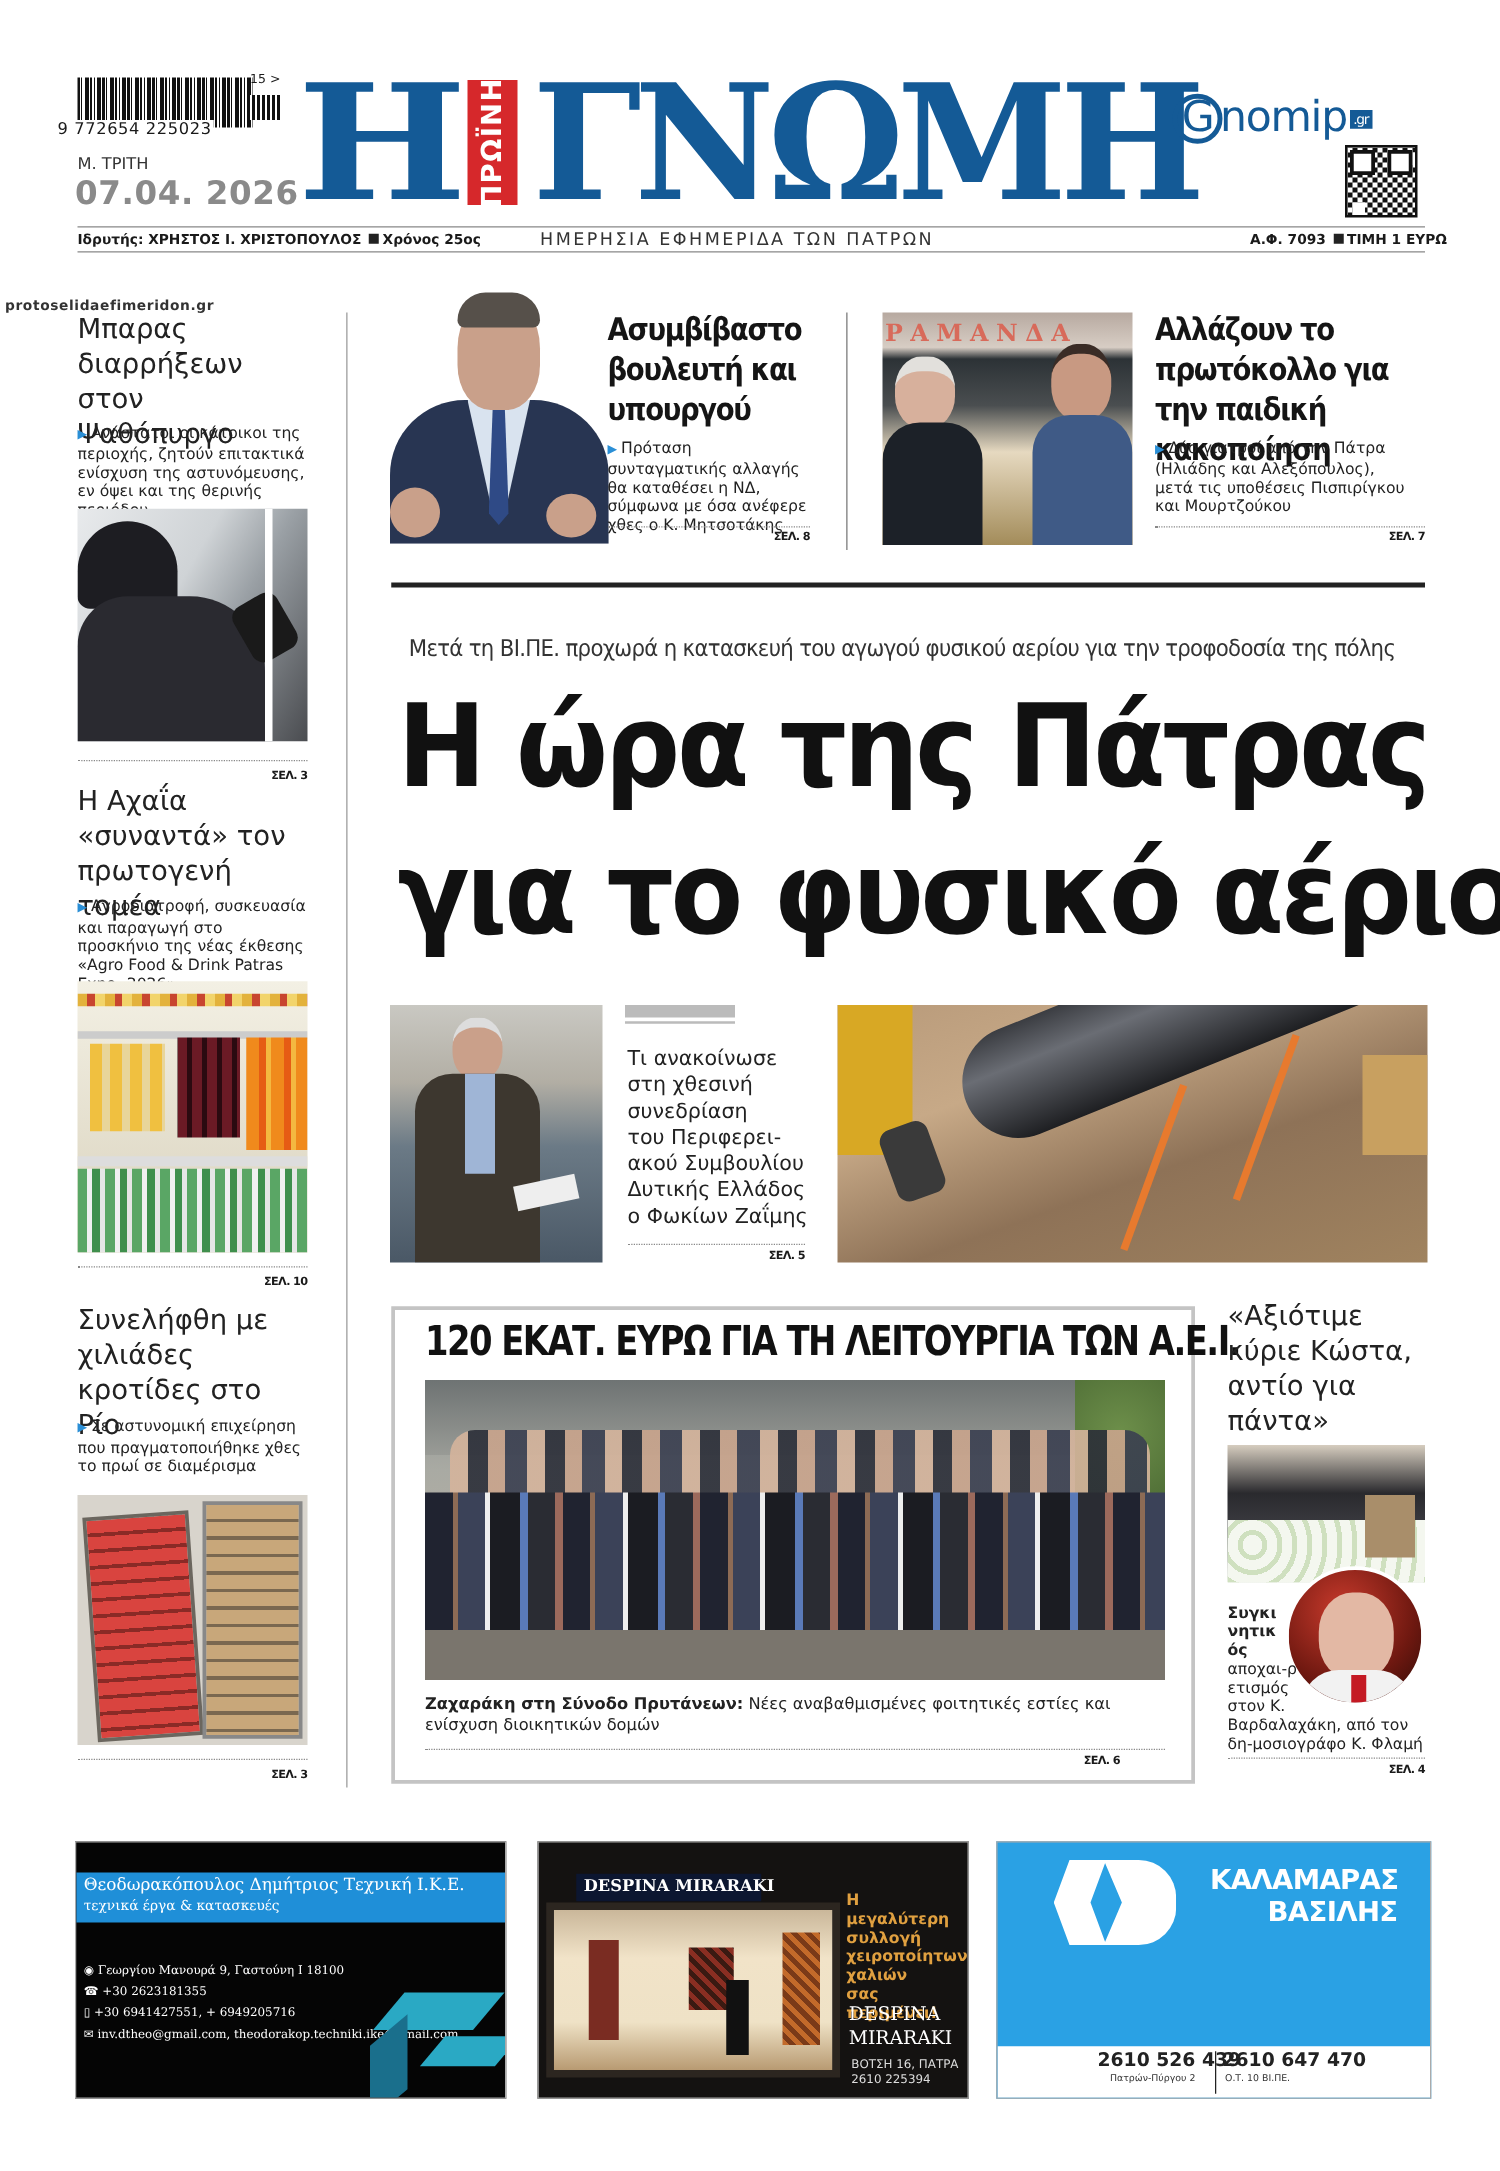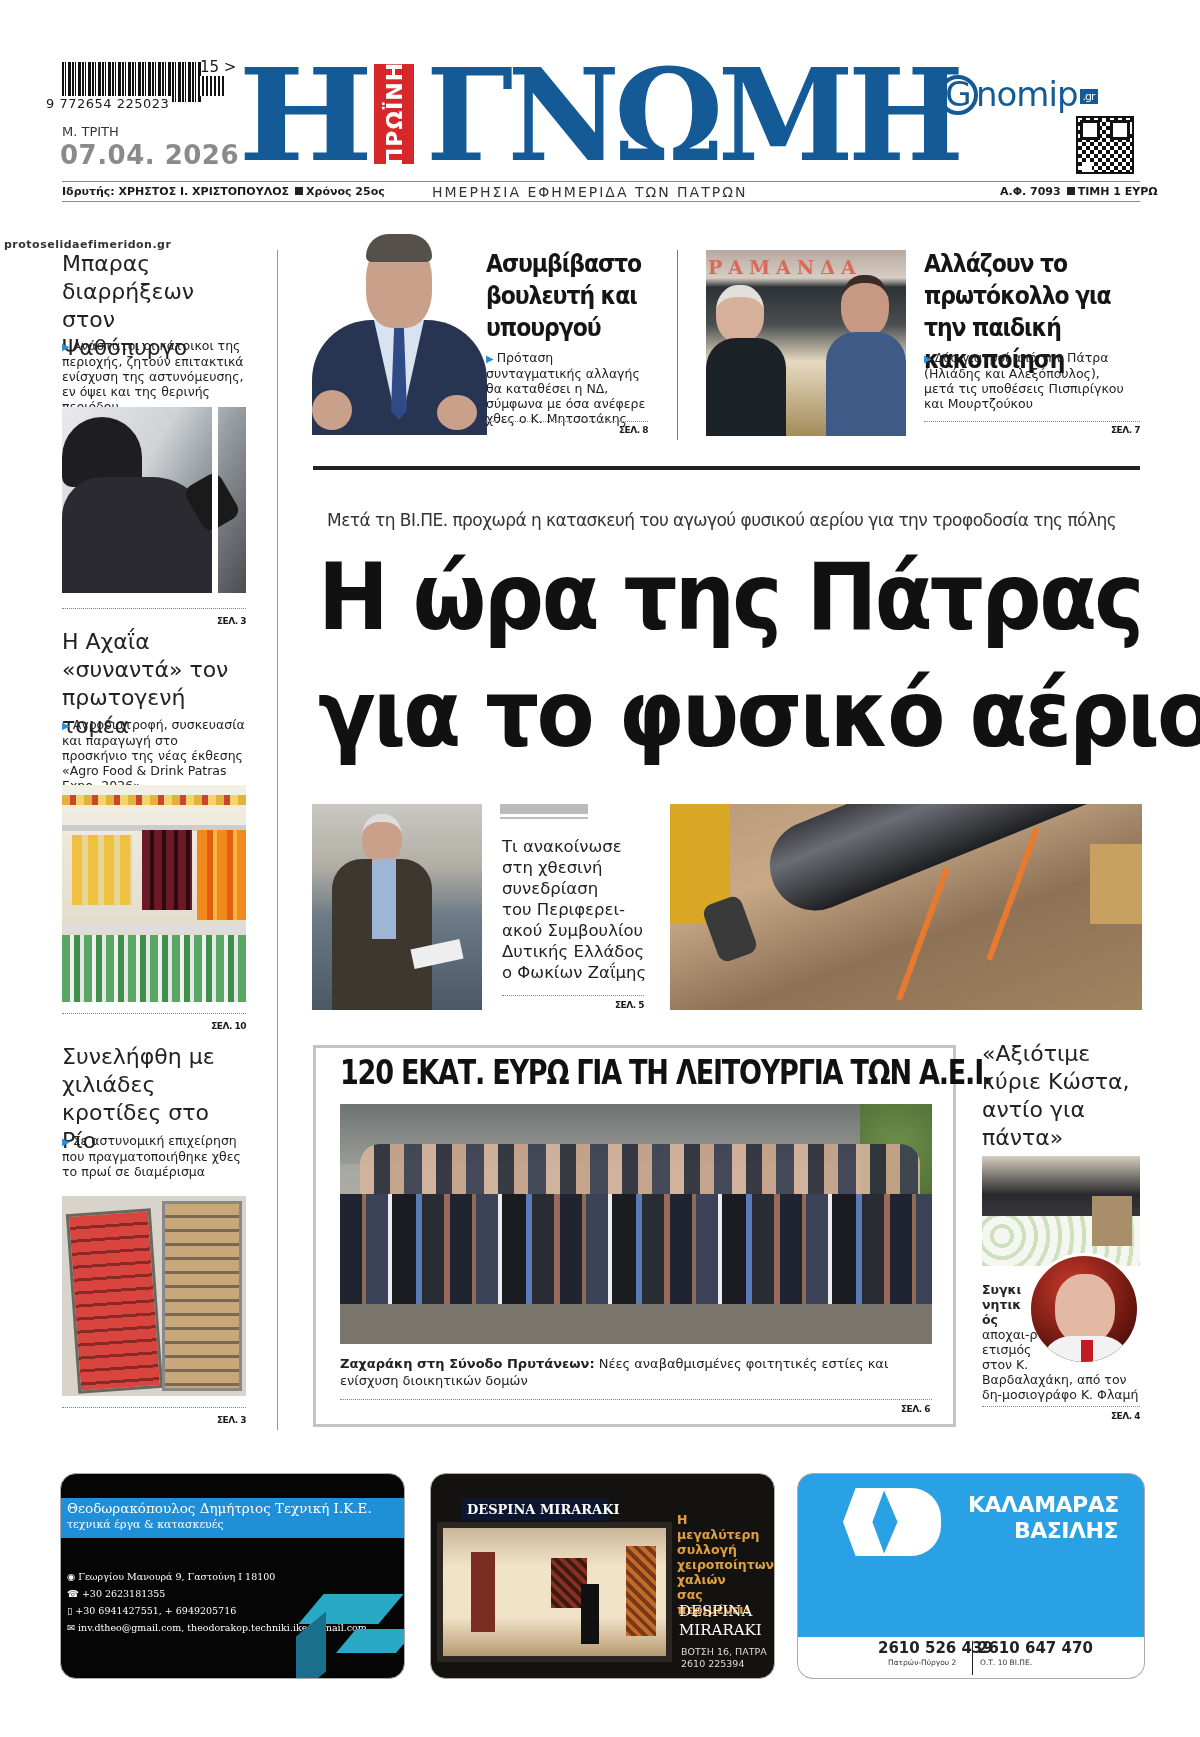--- a/index.html
+++ b/index.html
@@ -6,21 +6,21 @@
   html, body { width: 1200px; height: 1737px; background: #ffffff; overflow: hidden; }
   body { position: relative; font-family: "DejaVu Sans", sans-serif; color: #1a1a1a; }
   .abs { position: absolute; }
 
   
   .barcode { left: 62px; top: 62px; width: 140px; height: 40px;
     background: repeating-linear-gradient(90deg, #111 0 2px, #fff 2px 3px, #111 3px 4px, #fff 4px 6px, #111 6px 9px, #fff 9px 10px); }
   .barcode-num { left: 44px; top: 96px; font-size: 13px; letter-spacing: 0.5px; background:#fff; padding: 0 2px; font-family: "DejaVu Sans", sans-serif; }
   .barcode2 { left: 198px; top: 76px; width: 26px; height: 20px;
     background: repeating-linear-gradient(90deg, #111 0 2px, #fff 2px 4px); }
-  .issue-code { left: 200px; top: 58px; font-size: 15px; }
+  .issue-code { left: 200px; top: 58px; font-size: 10px; }
   .weekday { left: 62px; top: 124px; font-size: 13px; color: #333; }
   .date { left: 60px; top: 140px; font-size: 26px; font-weight: bold; color: #8a8a8a; letter-spacing: 0.5px; }
 
   .logo-h { left: 238px; top: 56px; font-family: "DejaVu Serif", serif; font-weight: bold; font-size: 128px; line-height: 118px; color: #145a96; transform: scaleX(1.12); transform-origin: left top; }
   .proini { left: 374px; top: 64px; width: 40px; height: 100px; background: #d6282b; }
   .proini span { position: absolute; left: 50%; top: 50%; transform: translate(-50%,-50%) rotate(-90deg); color: #fff; font-weight: bold; font-size: 22px; white-space: nowrap; letter-spacing: 1px; }
   .logo-gnomi { left: 426px; top: 56px; font-family: "DejaVu Serif", serif; font-weight: bold; font-size: 128px; line-height: 118px; color: #145a96; transform: scaleX(0.96); transform-origin: left top; letter-spacing: -6px; }
   .gnomip { left: 938px; top: 74px; font-family: "DejaVu Sans", sans-serif; font-size: 34px; color: #145a96; font-weight: normal; letter-spacing: -1px; }
   .gnomip-g { display:inline-block; border: 4px solid #145a96; border-radius: 50%; width: 40px; height: 40px; text-align:center; line-height: 30px; margin-right: -2px; }
   .gnomip-gr { display: inline-block; background: #145a96; color: #fff; font-size: 11px; padding: 1px 3px; vertical-align: middle; margin-left: 2px; }
@@ -66,21 +66,21 @@
   .greybar2 { left: 500px; top: 817px; width: 88px; height: 2px; background: #bbb; }
 
   .aei-box { left: 313px; top: 1045px; width: 643px; height: 382px; border: 3px solid #c4c4c4; }
   .aei-title { left: 340px; top: 1053px; font-family: "DejaVu Sans", sans-serif; font-weight: bold; font-size: 33px; color: #111; letter-spacing: -1.5px; white-space: nowrap; transform: scaleX(0.82); transform-origin: left top; }
   .aei-cap { left: 340px; top: 1355px; width: 600px; font-size: 13px; line-height: 17px; color: #222; }
 
   .obit-title { left: 982px; top: 1040px; width: 160px; font-size: 22px; line-height: 28px; color: #222; }
   .obit-cap { left: 982px; top: 1282px; width: 160px; font-size: 12.5px; line-height: 15px; color: #222; }
 
   
-  .ad { top: 1473px; height: 206px; overflow: hidden; border-radius: 16px; }
+  .ad { top: 1473px; height: 206px; overflow: hidden; }
   .ad1 { left: 60px; width: 345px; background: #050505; border: 1px solid #aaa; }
   .ad2 { left: 430px; width: 345px; background: #141211; border: 1px solid #aaa; }
   .ad3 { left: 797px; width: 348px; background: #2aa1e4; border: 1px solid #aaa; }
 </style>
 </head>
 <body>
 
 <div class="abs barcode"></div>
 <div class="abs barcode-num">9 772654 225023</div>
 <div class="abs issue-code">15 &gt;</div>
@@ -213,21 +213,21 @@
 <div class="abs aei-title">120 ΕΚΑΤ. ΕΥΡΩ ΓΙΑ ΤΗ ΛΕΙΤΟΥΡΓΙΑ ΤΩΝ Α.Ε.Ι.</div>
 <div class="abs photo" style="left:340px;top:1104px;width:592px;height:240px;background:linear-gradient(180deg,#8d9190 0%,#a9aaa3 30%,#b9b2a5 70%,#9f988c 100%);">
   <div style="position:absolute;left:0;top:0;width:592px;height:60px;background:linear-gradient(180deg,#6e7373 0%,#999b96 100%);"></div>
   <div style="position:absolute;left:520px;top:0;width:72px;height:140px;background:radial-gradient(circle at 50% 30%,#6d8f4a,#3d5a2a);"></div>
   <div style="position:absolute;left:20px;top:40px;width:560px;height:60px;background:repeating-linear-gradient(90deg,#d5b49c 0 14px,#2b2e38 14px 30px,#c9a48c 30px 44px,#3a3f50 44px 62px);border-radius:20px 20px 0 0;opacity:0.9;"></div>
   <div style="position:absolute;left:0;top:90px;width:592px;height:120px;background:repeating-linear-gradient(90deg,#202330 0 22px,#8d6b55 22px 26px,#3b4258 26px 48px,#eee 48px 52px,#1b1c22 52px 76px,#5a7ab8 76px 82px,#2a2c33 82px 104px,#9c6a5c 104px 110px);"></div>
   <div style="position:absolute;left:0;top:200px;width:592px;height:40px;background:#7a756d;"></div>
 </div>
 <div class="abs aei-cap"><b>Ζαχαράκη στη Σύνοδο Πρυτάνεων:</b><span> Νέες αναβαθμισμένες φοιτητικές εστίες και ενίσχυση διοικητικών δομών</span></div>
 <div class="abs dotline" style="left:340px;top:1399px;width:592px;"></div>
-<div class="abs sel" style="left:870px;top:1404px;width:60px;">ΣΕΛ. 6</div>
+<div class="abs sel" style="left:836px;top:1404px;width:60px;">ΣΕΛ. 6</div>
 
 <div class="abs obit-title">«Αξιότιμε κύριε Κώστα, αντίο για πάντα»</div>
 <div class="abs photo" style="left:982px;top:1156px;width:158px;height:110px;background:linear-gradient(180deg,#d6cdbf 0%,#2a2a2e 35%,#3b3b40 60%,#e6ece0 100%);">
   <div style="position:absolute;left:0;top:60px;width:158px;height:50px;background:repeating-radial-gradient(circle at 20px 20px,#f4f7ef 0 8px,#cfe0bf 8px 12px);"></div>
   <div style="position:absolute;left:110px;top:40px;width:40px;height:50px;background:#a98e6a;"></div>
 </div>
 <div class="abs" style="left:1028px;top:1253px;width:112px;height:112px;border-radius:50%;background:radial-gradient(circle at 40% 30%,#c83a2c 0%,#6e1810 60%,#2a0a06 100%);border:3px solid #fff;overflow:hidden;">
   <div style="position:absolute;left:24px;top:18px;width:60px;height:70px;border-radius:45%;background:#e3b8a4;"></div>
   <div style="position:absolute;left:10px;top:80px;width:90px;height:40px;background:#f2f2f2;border-radius:30px 30px 0 0;"></div>
   <div style="position:absolute;left:50px;top:84px;width:12px;height:30px;background:#c41a24;"></div>

